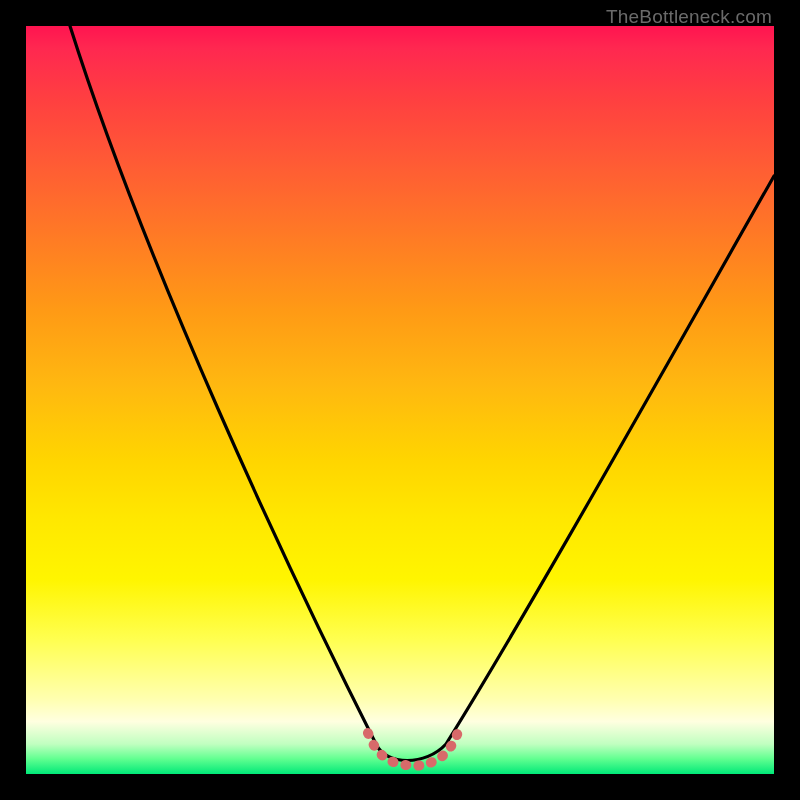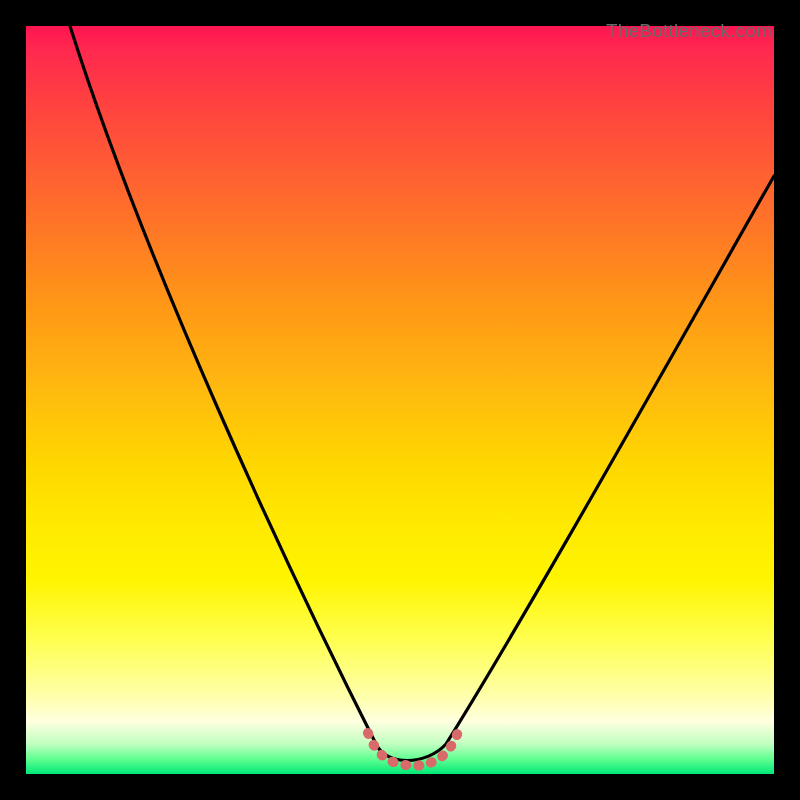--- a/index.html
+++ b/index.html
@@ -31,21 +31,21 @@
       #ffffb0 90%,
       #ffffe0 93%,
       #c0ffc0 96%,
       #60ff90 98%,
       #00e878 100%
     );
   }
   .watermark {
     position: absolute;
     right: 28px;
-    top: 20px;
+    top: 6px;
     color: #6a6a6a;
     font-size: 19px;
     font-weight: 500;
     letter-spacing: .2px;
   }
   svg.curve {
     position: absolute;
     left: 0;
     top: 0;
     width: 748px;

